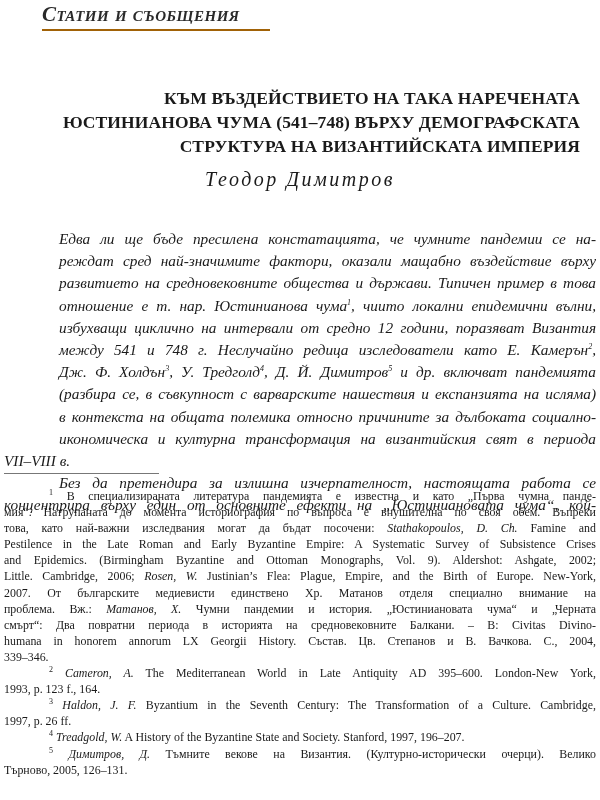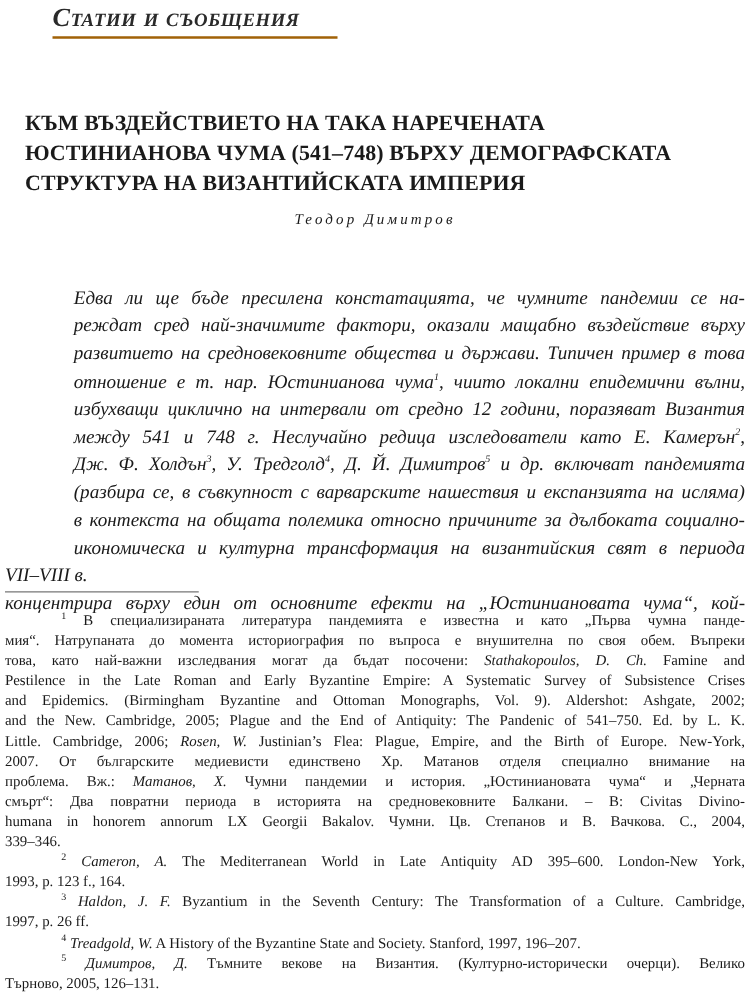--- a/index.html
+++ b/index.html
@@ -11,26 +11,26 @@
     position: absolute; left: 2px; top: 2px;
     font-style: italic; font-weight: bold; font-variant: small-caps;
     font-size: 21px; letter-spacing: 0.5px; color: #2a2a2a;
     padding-bottom: 2px;
     border-bottom: 2px solid #a16207;
     width: 228px;
     margin-left: 40px;
   }
   .title {
     position: absolute; left: 20px; width: 560px; top: 86px;
-    text-align: left; font-weight: bold; font-size: 17.5px; line-height: 24px;
+    text-align: right; font-weight: bold; font-size: 17.5px; line-height: 24px;
     text-transform: uppercase; letter-spacing: 0.1px;
   }
   .author {
     position: absolute; left: 0; width: 600px; top: 168px;
-    text-align: center; font-style: italic; font-size: 12px; letter-spacing: 2.5px;
+    text-align: center; font-style: italic; font-size: 20px; letter-spacing: 2.5px;
   }
   .body {
     position: absolute; left: 4px; width: 592px; top: 228px;
     font-size: 15.3px; line-height: 22.2px; text-align: justify;
   }
   .body p { margin: 0; text-indent: 55px; font-style: italic; }
   .body .line { display: block; text-align: justify; text-align-last: justify; white-space: nowrap; }
   .body .line.last { text-align-last: left; }
   sup { font-size: 8px; vertical-align: super; line-height: 0; }
   .rule {
@@ -67,39 +67,39 @@
     <span class="line"><span>отношение е т. нар. Юстинианова чума</span><sup>1</sup><span>, чиито локални епидемични вълни,</span></span>
     <span class="line">избухващи циклично на интервали от средно 12 години, поразяват Византия</span>
     <span class="line"><span>между 541 и 748 г. Неслучайно редица изследователи като Е. Камерън</span><sup>2</sup><span>,</span></span>
     <span class="line"><span>Дж. Ф. Холдън</span><sup>3</sup><span>, У. Тредголд</span><sup>4</sup><span>, Д. Й. Димитров</span><sup>5</sup><span> и др. включват пандемията</span></span>
     <span class="line">(разбира се, в съвкупност с варварските нашествия и експанзията на исляма)</span>
     <span class="line">в контекста на общата полемика относно причините за дълбоката социално-</span>
     <span class="line">икономическа и културна трансформация на византийския свят в периода</span>
     <span class="line last" style="text-indent:0">VII–VIII в.</span>
   </p>
   <p>
+    <span class="line">Без да претендира за излишна изчерпателност, настоящата работа се</span>
     <span class="line" style="text-indent:0">концентрира върху един от основните ефекти на „Юстиниановата чума“, кой-</span>
   </p>
 </div>
 
 <div class="rule"></div>
 
 <div class="notes">
   <div class="fn">
     <span class="line indent"><sup>1</sup> <span>В специализираната литература пандемията е известна и като „Първа чумна панде-</span></span>
     <span class="line">мия“. Натрупаната до момента историография по въпроса е внушителна по своя обем. Въпреки</span>
     <span class="line"><span>това, като най-важни изследвания могат да бъдат посочени: </span><i>Stathakopoulos, D. Ch.</i><span> Famine and</span></span>
     <span class="line">Pestilence in the Late Roman and Early Byzantine Empire: A Systematic Survey of Subsistence Crises</span>
     <span class="line">and Epidemics. (Birmingham Byzantine and Ottoman Monographs, Vol. 9). Aldershot: Ashgate, 2002;</span>
-    <span class="line">and the New. Cambridge, 2005; Plague and the End of Antiquity: The Pandenic of 541–750. Ed. by L. K.</span>
     <span class="line"><span>Little. Cambridge, 2006; </span><i>Rosen, W.</i><span> Justinian’s Flea: Plague, Empire, and the Birth of Europe. New-York,</span></span>
     <span class="line">2007. От българските медиевисти единствено Хр. Матанов отделя специално внимание на</span>
     <span class="line"><span>проблема. Вж.: </span><i>Матанов, Х.</i><span> Чумни пандемии и история. „Юстиниановата чума“ и „Черната</span></span>
     <span class="line">смърт“: Два повратни периода в историята на средновековните Балкани. – В: Civitas Divino-</span>
-    <span class="line">humana in honorem annorum LX Georgii Bakalov. Чумни. Цв. Степанов и В. Вачкова. С., 2004,</span>
+    <span class="line">humana in honorem annorum LX Georgii History. Състав. Цв. Степанов и В. Вачкова. С., 2004,</span>
     <span class="line last">339–346.</span>
   </div>
   <div class="fn">
     <span class="line indent"><sup>2</sup> <i>Cameron, A.</i><span> The Mediterranean World in Late Antiquity AD 395–600. London-New York,</span></span>
     <span class="line last">1993, p. 123 f., 164.</span>
   </div>
   <div class="fn">
     <span class="line indent"><sup>3</sup> <i>Haldon, J. F.</i><span> Byzantium in the Seventh Century: The Transformation of a Culture. Cambridge,</span></span>
     <span class="line last">1997, p. 26 ff.</span>
   </div>

